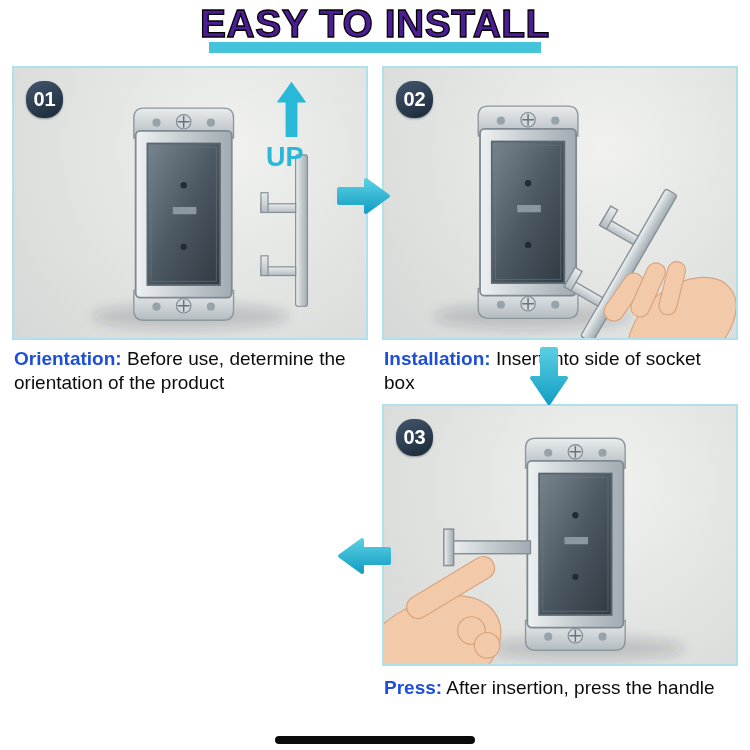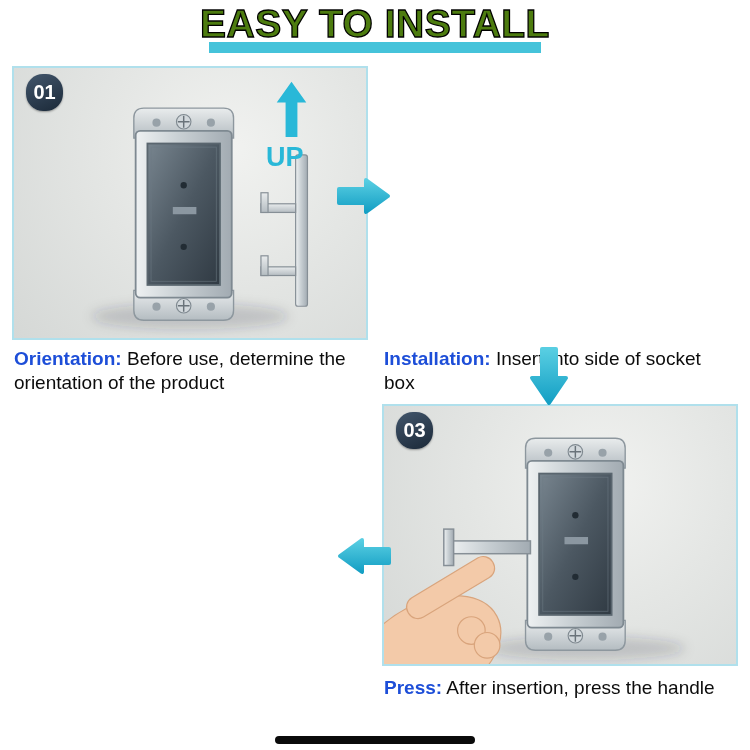--- a/index.html
+++ b/index.html
@@ -3,28 +3,28 @@
 <meta charset="utf-8">
 <style>
   *{box-sizing:border-box;margin:0;padding:0}
   html,body{width:750px;height:750px;background:#fff;font-family:"Liberation Sans",sans-serif;overflow:hidden}
   .page{position:relative;width:750px;height:750px}
 
   
   .header{position:absolute;top:0;left:0;width:100%;height:62px;text-align:center}
   .title-underline{position:absolute;left:209px;top:42px;width:332px;height:11px;background:#45c3da}
   .title{position:relative;display:inline-block;margin-top:4px;font-size:39px;line-height:1;font-weight:bold;
-         -webkit-text-stroke:1.3px #000;letter-spacing:.5px;color:#4d7c0f}
+         -webkit-text-stroke:1.3px #000;letter-spacing:.5px;color:#4c1d95}
 
   
   .photo{position:absolute;border:2px solid #b0e0ec;overflow:hidden;
          background:radial-gradient(circle at 62% 30%, #f1f2f0 0%, #e4e6e4 45%, #d5d8d6 100%)}
   .photo.bright{background:radial-gradient(circle at 45% 35%, #fafbfa 0%, #eef0ee 55%, #dfe2e0 100%)}
   .illus{position:absolute;left:0;top:0;width:100%;height:100%}
-  .badge{position:absolute;left:12px;top:6px;width:37px;height:37px;border-radius:17px;
+  .badge{position:absolute;left:12px;top:13px;width:37px;height:37px;border-radius:17px;
          background:linear-gradient(155deg,#42566c,#1b2938);color:#fff;font-size:20px;font-weight:bold;
          display:flex;align-items:center;justify-content:center;z-index:3;box-shadow:0 1px 2px rgba(0,0,0,.35)}
   .caption{position:absolute;font-size:19px;line-height:1.24;color:#0c0c0c}
   .caption .kw{color:#1d4ed8;font-weight:bold}
   .up-label{position:absolute;font-size:27px;font-weight:bold;color:#29b8d8;z-index:2}
   .flow{position:absolute;z-index:5}
   .home-indicator{position:absolute;left:275px;top:736px;width:200px;height:8px;border-radius:4px;background:#0a0a0a}
 </style>
 </head>
 <body>
@@ -101,20 +101,34 @@
       </g>
     </svg>
     <div class="up-label" style="left:252px;top:74px;width:58px">UP</div>
     <span class="badge">01</span>
   </div>
   <p class="caption" style="left:14px;top:347px;width:354px">
     <b class="kw">Orientation:</b>
     <span>Before use, determine the orientation of the product</span>
   </p>
 
+  <div class="photo" style="left:382px;top:66px;width:356px;height:274px">
+    <svg class="illus" viewBox="0 0 356 274">
+      <ellipse cx="150" cy="252" rx="100" ry="13" fill="rgba(40,50,60,0.18)" filter="url(#soft)"></ellipse>
+      <use href="#plate" transform="translate(72,36) scale(0.92)"></use>
+      <use href="#strip" transform="translate(245,95) rotate(30) scale(0.9)"></use>
+      <g fill="#f3caa9" stroke="#d9a47c" stroke-width="1.2">
+        <ellipse cx="302" cy="262" rx="62" ry="40" transform="rotate(-38 302 262)"></ellipse>
+        <rect x="233" y="205" width="20" height="55" rx="10" transform="rotate(35 243 232)"></rect>
+        <rect x="258" y="196" width="19" height="58" rx="9" transform="rotate(24 267 225)"></rect>
+        <rect x="283" y="196" width="18" height="55" rx="9" transform="rotate(14 292 223)"></rect>
+      </g>
+    </svg>
+    <span class="badge">02</span>
+  </div>
   <p class="caption" style="left:384px;top:347px;width:340px">
     <b class="kw">Installation:</b>
     <span>Insert into side of socket box</span>
   </p>
 
   <div class="photo" style="left:382px;top:404px;width:356px;height:262px">
     <svg class="illus" viewBox="0 0 356 262">
       <ellipse cx="205" cy="246" rx="100" ry="12" fill="rgba(40,50,60,0.18)" filter="url(#soft)"></ellipse>
       <use href="#plate" transform="translate(120,30) scale(0.92)"></use>
       <g fill="url(#gMetal)" stroke="#868f96" stroke-width="1.5">

